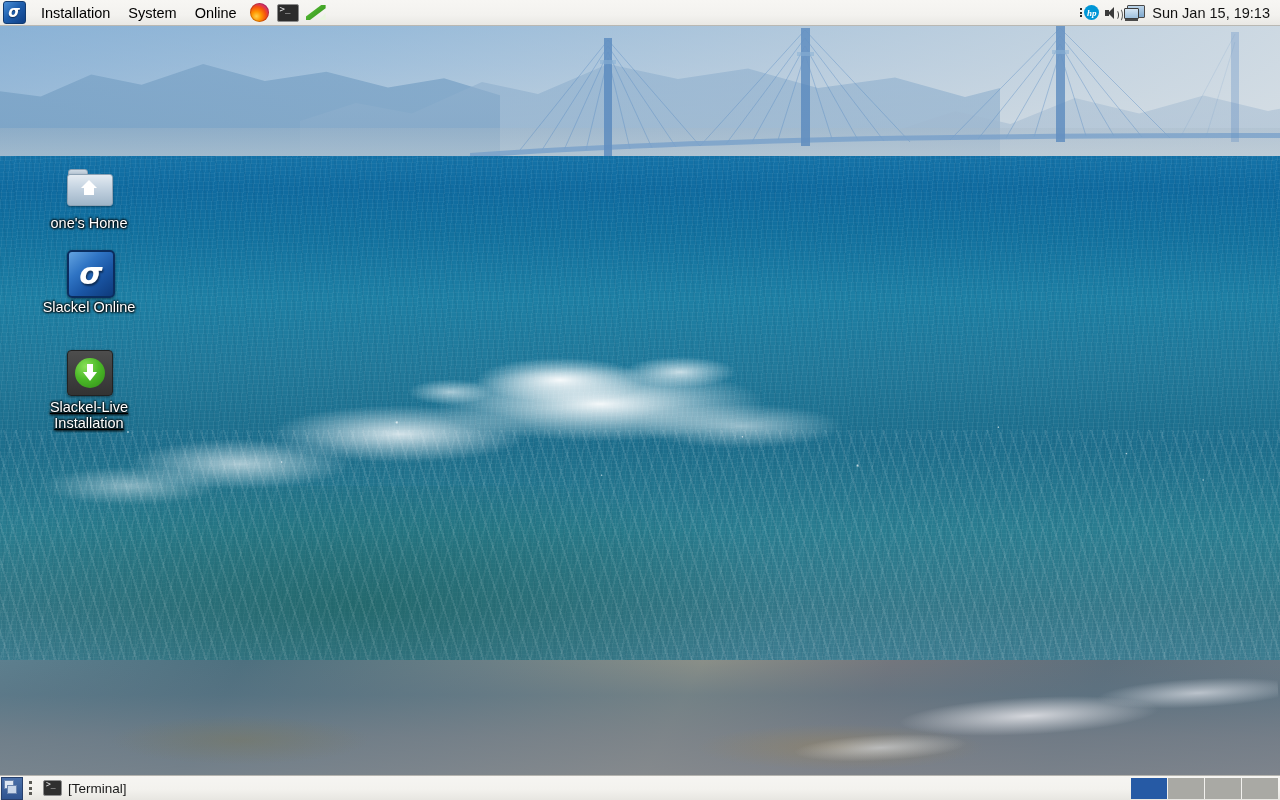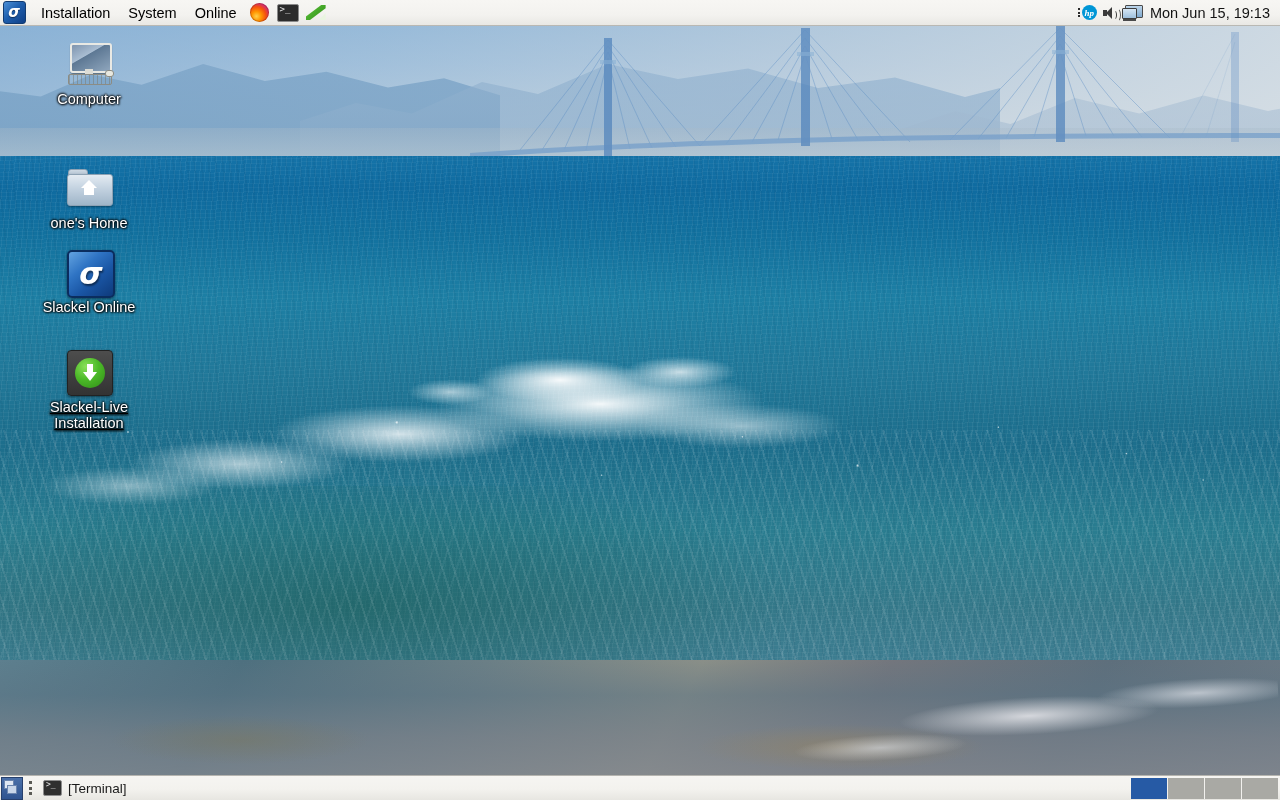--- a/index.html
+++ b/index.html
@@ -472,33 +472,24 @@
         <div class="body"></div>
           <div class="cone"></div>
           <div class="w1"></div>
           <div class="w2"></div>
       </div>
       <div class="mon-ico">
         <div class="scr"></div>
           <div class="scr2"></div>
           <div class="base"></div>
       </div>
-      <div class="clock">Mon Jun 15, 19:13</div>
+      <div class="clock">Sun Jan 15, 19:13</div>
     </div>
   </div>
 
-  <div class="desk-icon ic-computer" style="left:30px; top:40px;">
-    <div class="glyph">
-      <div class="mon"></div>
-        <div class="neck"></div>
-        <div class="kb"></div>
-        <div class="mouse"></div>
-    </div>
-    <div class="lbl">Computer</div>
-  </div>
 
   <div class="desk-icon ic-home" style="left:30px; top:164px;">
     <div class="glyph">
       <div class="tab"></div>
         <div class="body"></div>
       <div class="house">
           <div class="roof"></div>
           <div class="wall"></div>
         </div>
     </div>

